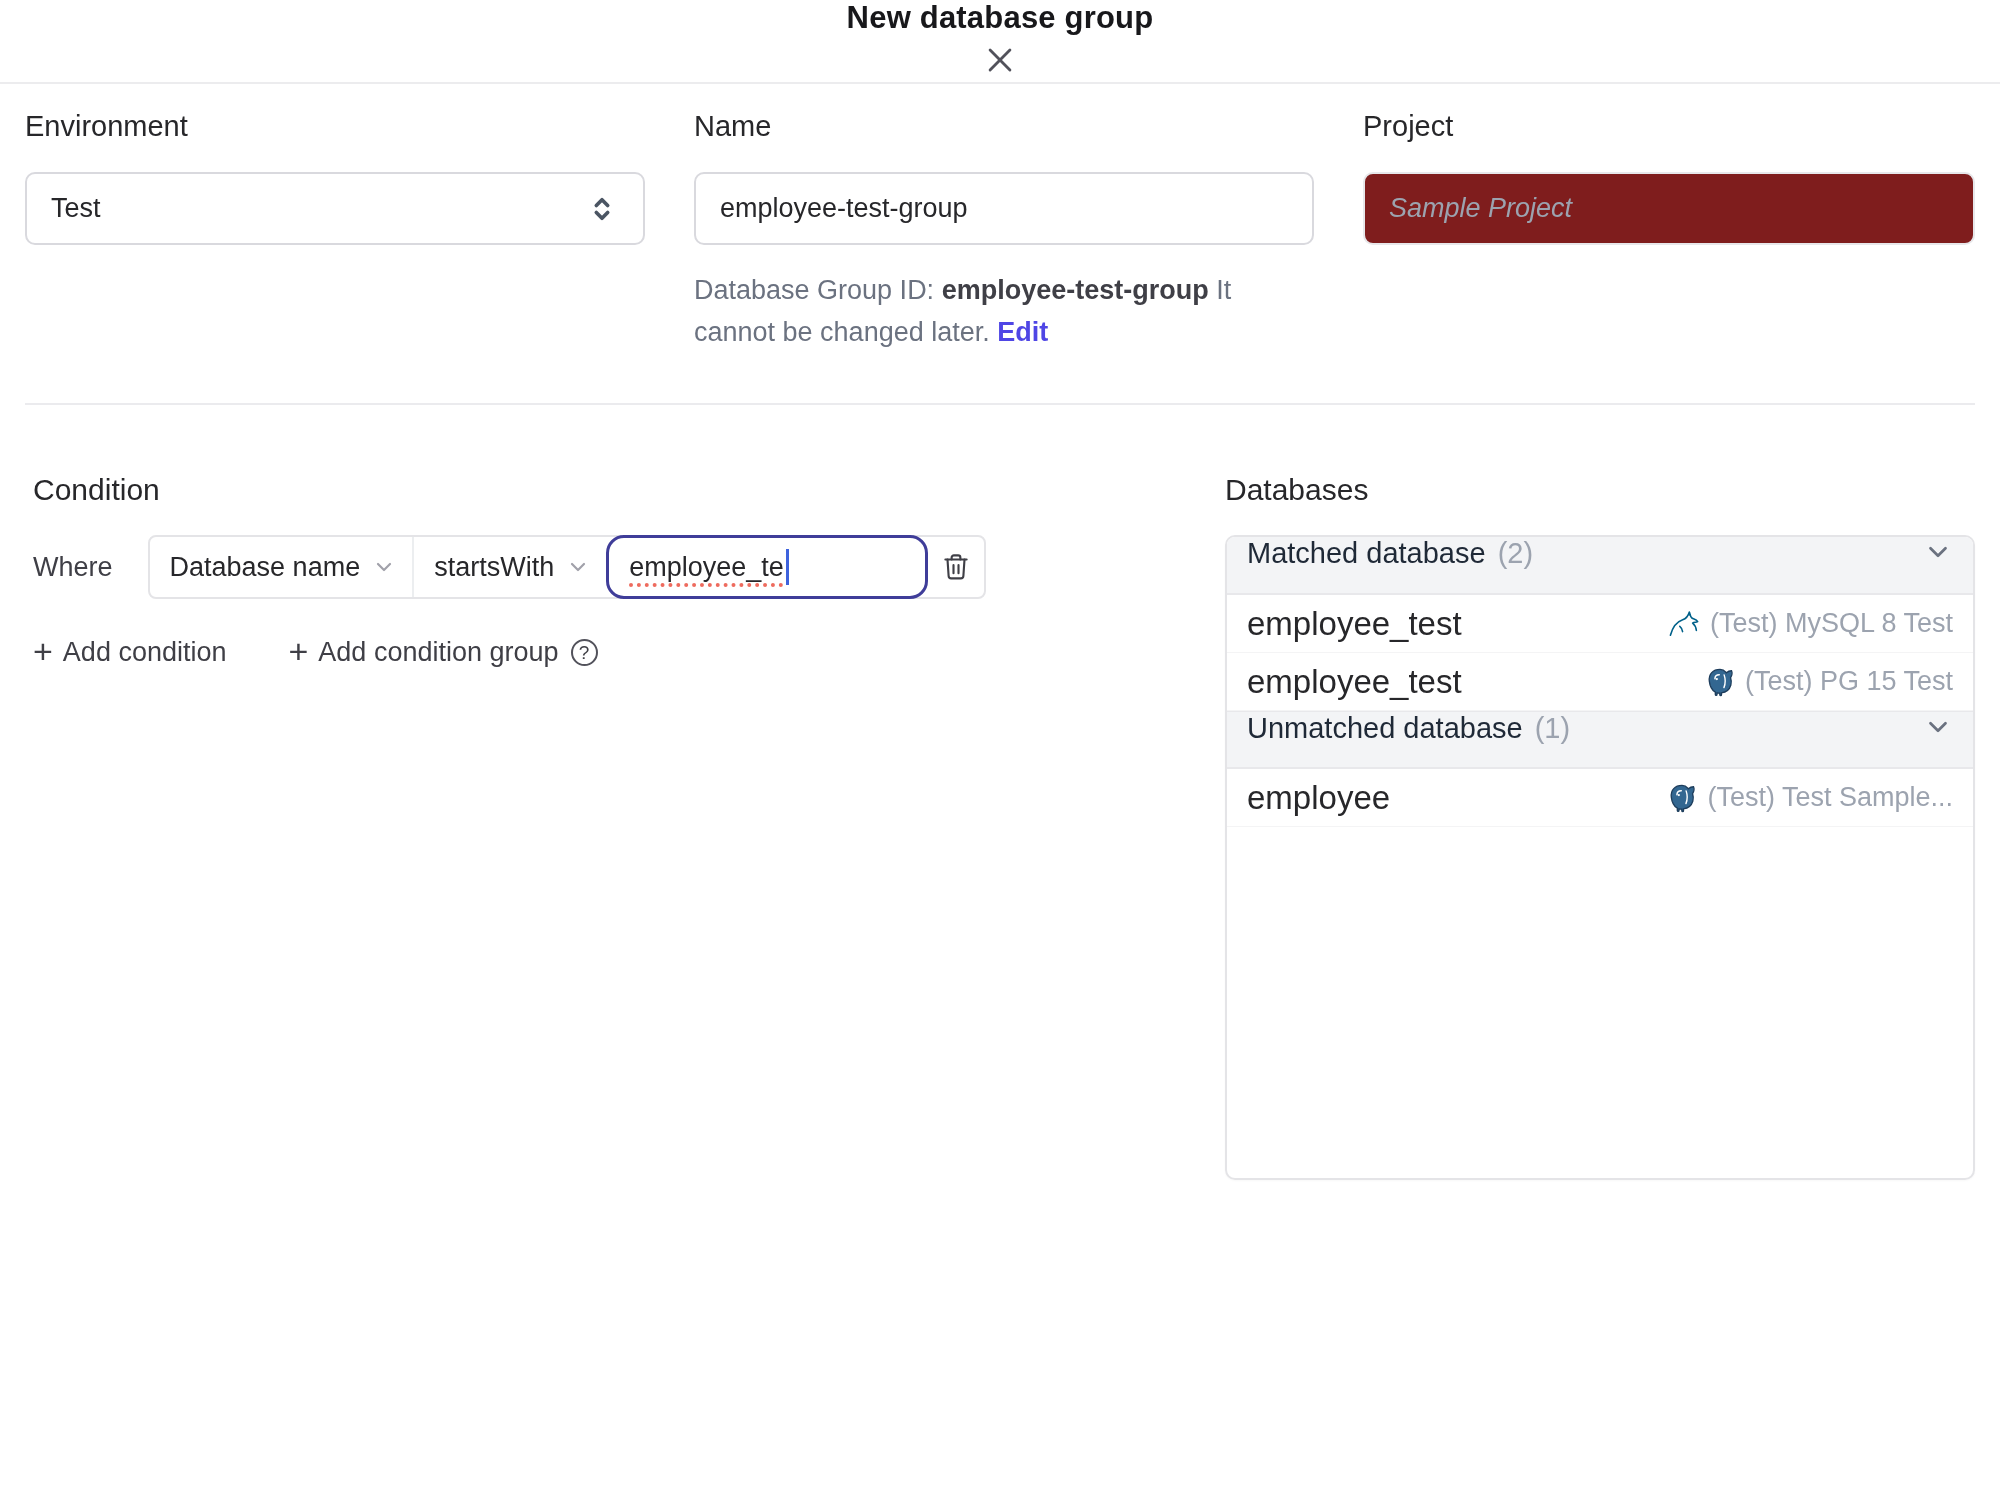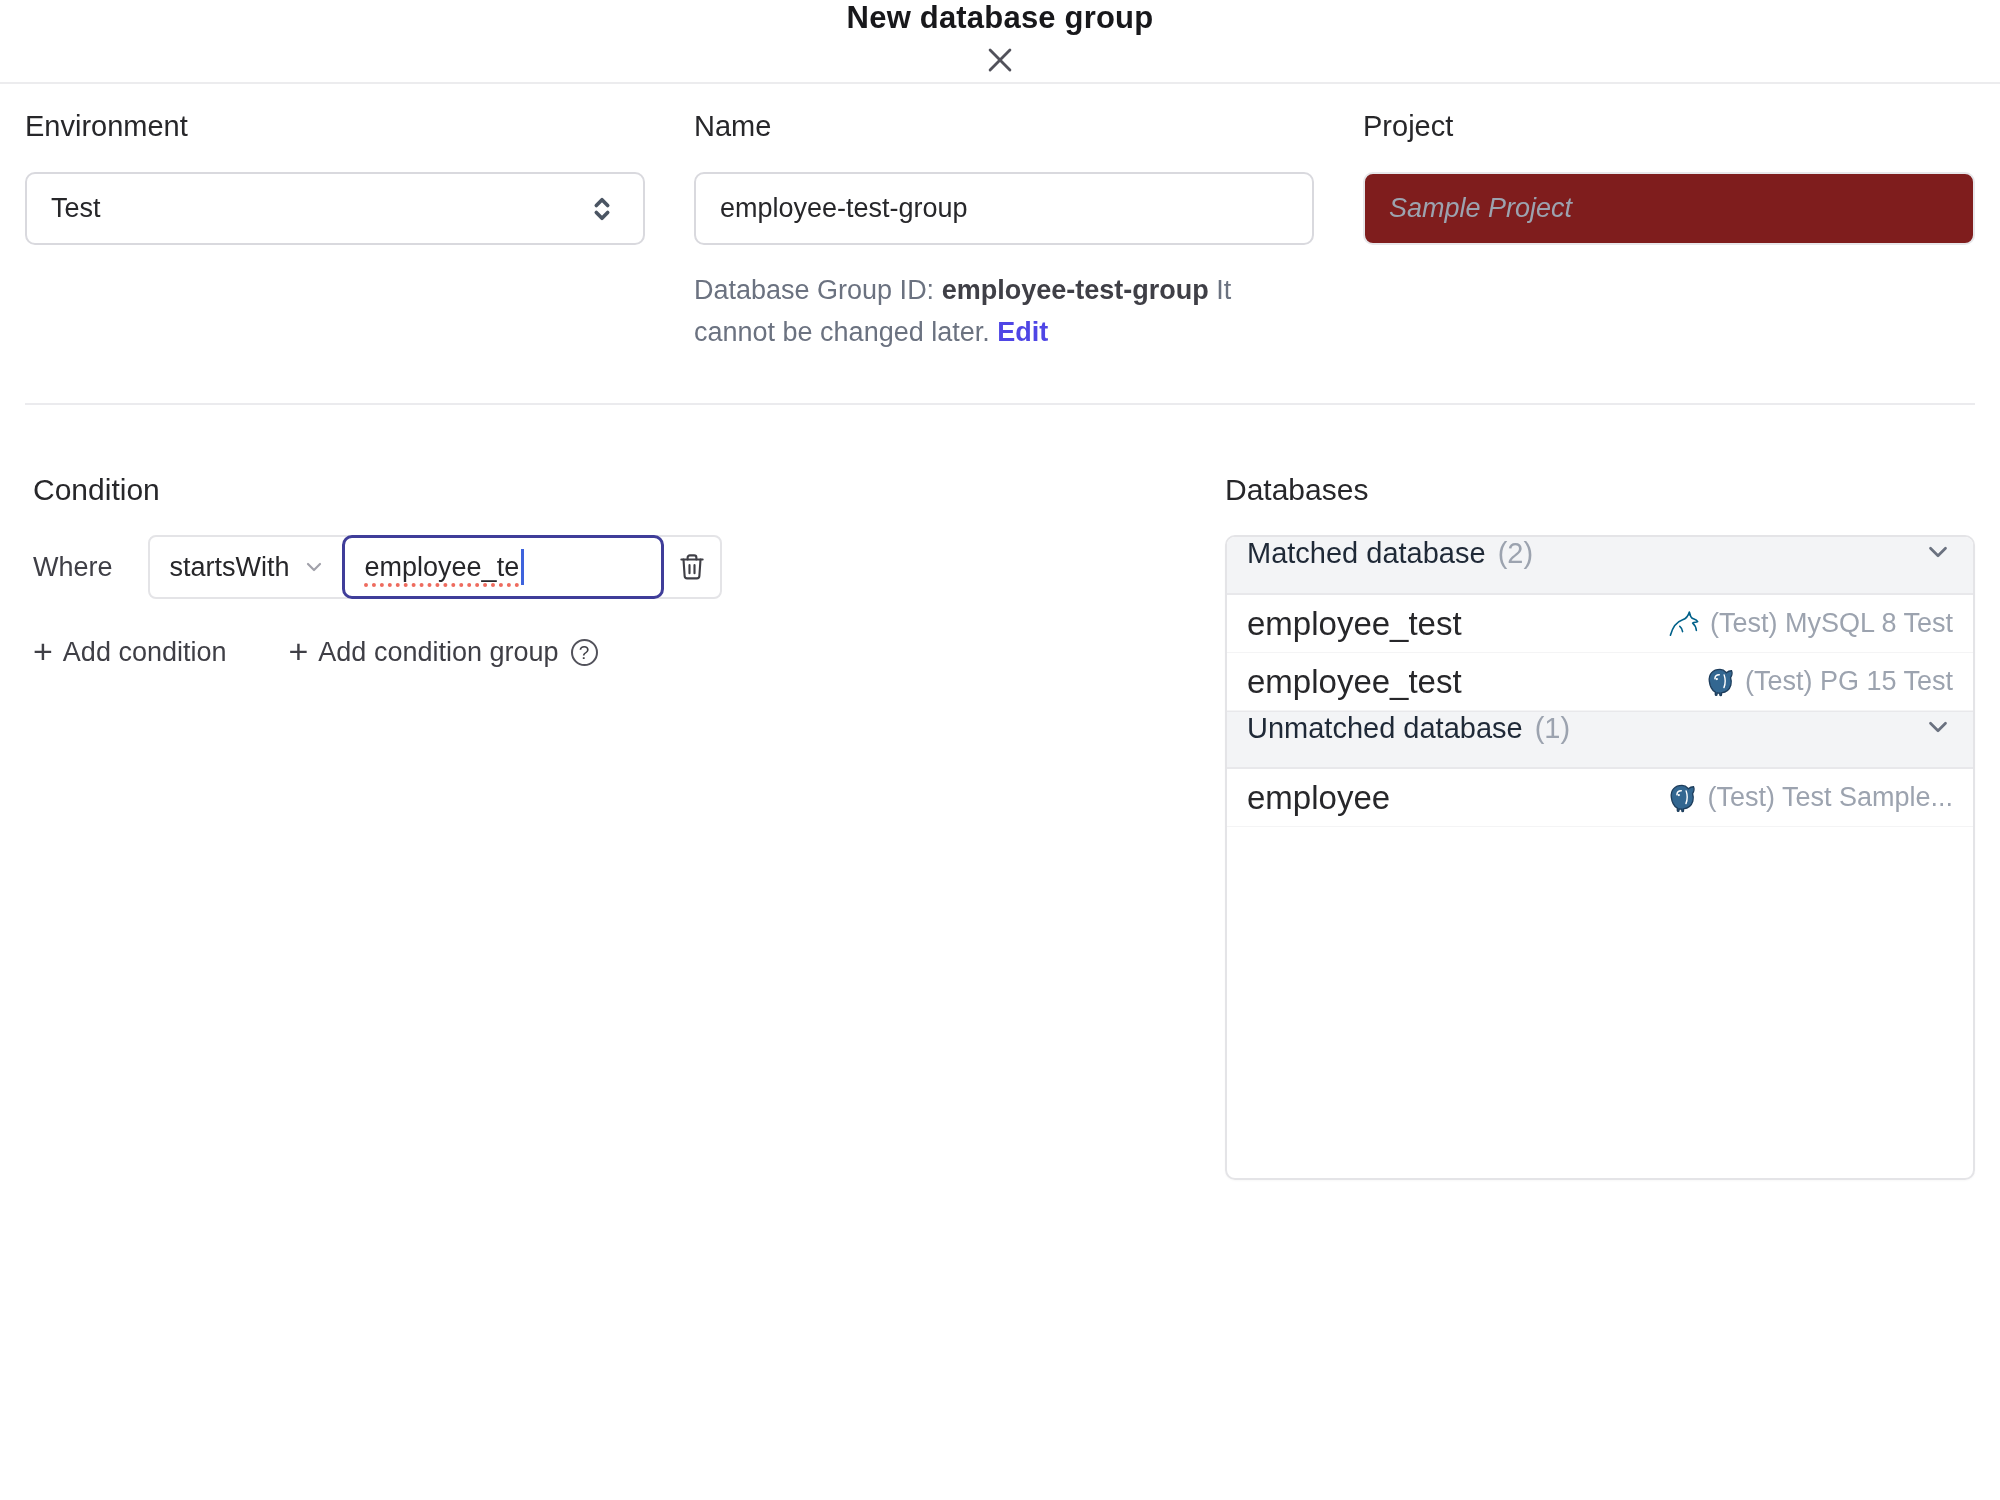--- a/index.html
+++ b/index.html
@@ -40,21 +40,21 @@
   .section-heading { font-size: 30px; font-weight: 500; color: #27272a; margin-bottom: 28px; }
 
   
   .condition-row { display: flex; align-items: center; }
   .where-label { font-size: 27px; color: #3f3f46; margin-right: 35px; }
   .cond-group { display: flex; align-items: stretch; border: 2px solid #e4e4e7; border-radius: 8px; height: 64px; }
   .cond-seg { display: flex; align-items: center; gap: 12px; padding: 0 16px 0 20px; cursor: pointer; }
   .cond-seg .seg-text { font-size: 27px; color: #27272a; }
   .cond-seg.first { border-right: 2px solid #eceef0; }
   .cond-value {
-    width: 322px; margin: -2px 0 -2px 0; border: 3px solid #3f3d99; border-radius: 10px;
+    width: 322px; margin: -2px 0 -2px 0; border: 3px solid #3f3d99; border-radius: 18px;
     background: #fff; display: flex; align-items: center; padding: 0 20px; position: relative;
   }
   .cond-value .value-text {
     font-size: 27px; color: #27272a;
     text-decoration: underline dotted #ee6b5e; text-decoration-thickness: 4px; text-underline-offset: 8px;
   }
   .caret-bar { display: inline-block; width: 3px; height: 36px; background: #3e63dd; margin-left: 2px; }
   .trash-btn { width: 56px; display: flex; align-items: center; justify-content: center;
     background: none; border: none; cursor: pointer; }
 
@@ -166,20 +166,26 @@
 
   <div class="section2">
 
     <div class="condition-col">
       <div class="section-heading">Condition</div>
 
       <div class="condition-row">
         <span class="where-label">Where</span>
 
         <div class="cond-group">
+          <div class="cond-seg first">
+            <span class="seg-text">Database name</span>
+            <svg width="24" height="24" style="color:#a1a1aa">
+                <use href="#icon-chevron-down"></use>
+              </svg>
+          </div>
           <div class="cond-seg">
             <span class="seg-text">startsWith</span>
             <svg width="24" height="24" style="color:#a1a1aa">
                 <use href="#icon-chevron-down"></use>
               </svg>
           </div>
           <div class="cond-value" role="textbox">
             <span class="value-text">employee_te</span>
             <span class="caret-bar"></span>
           </div>

